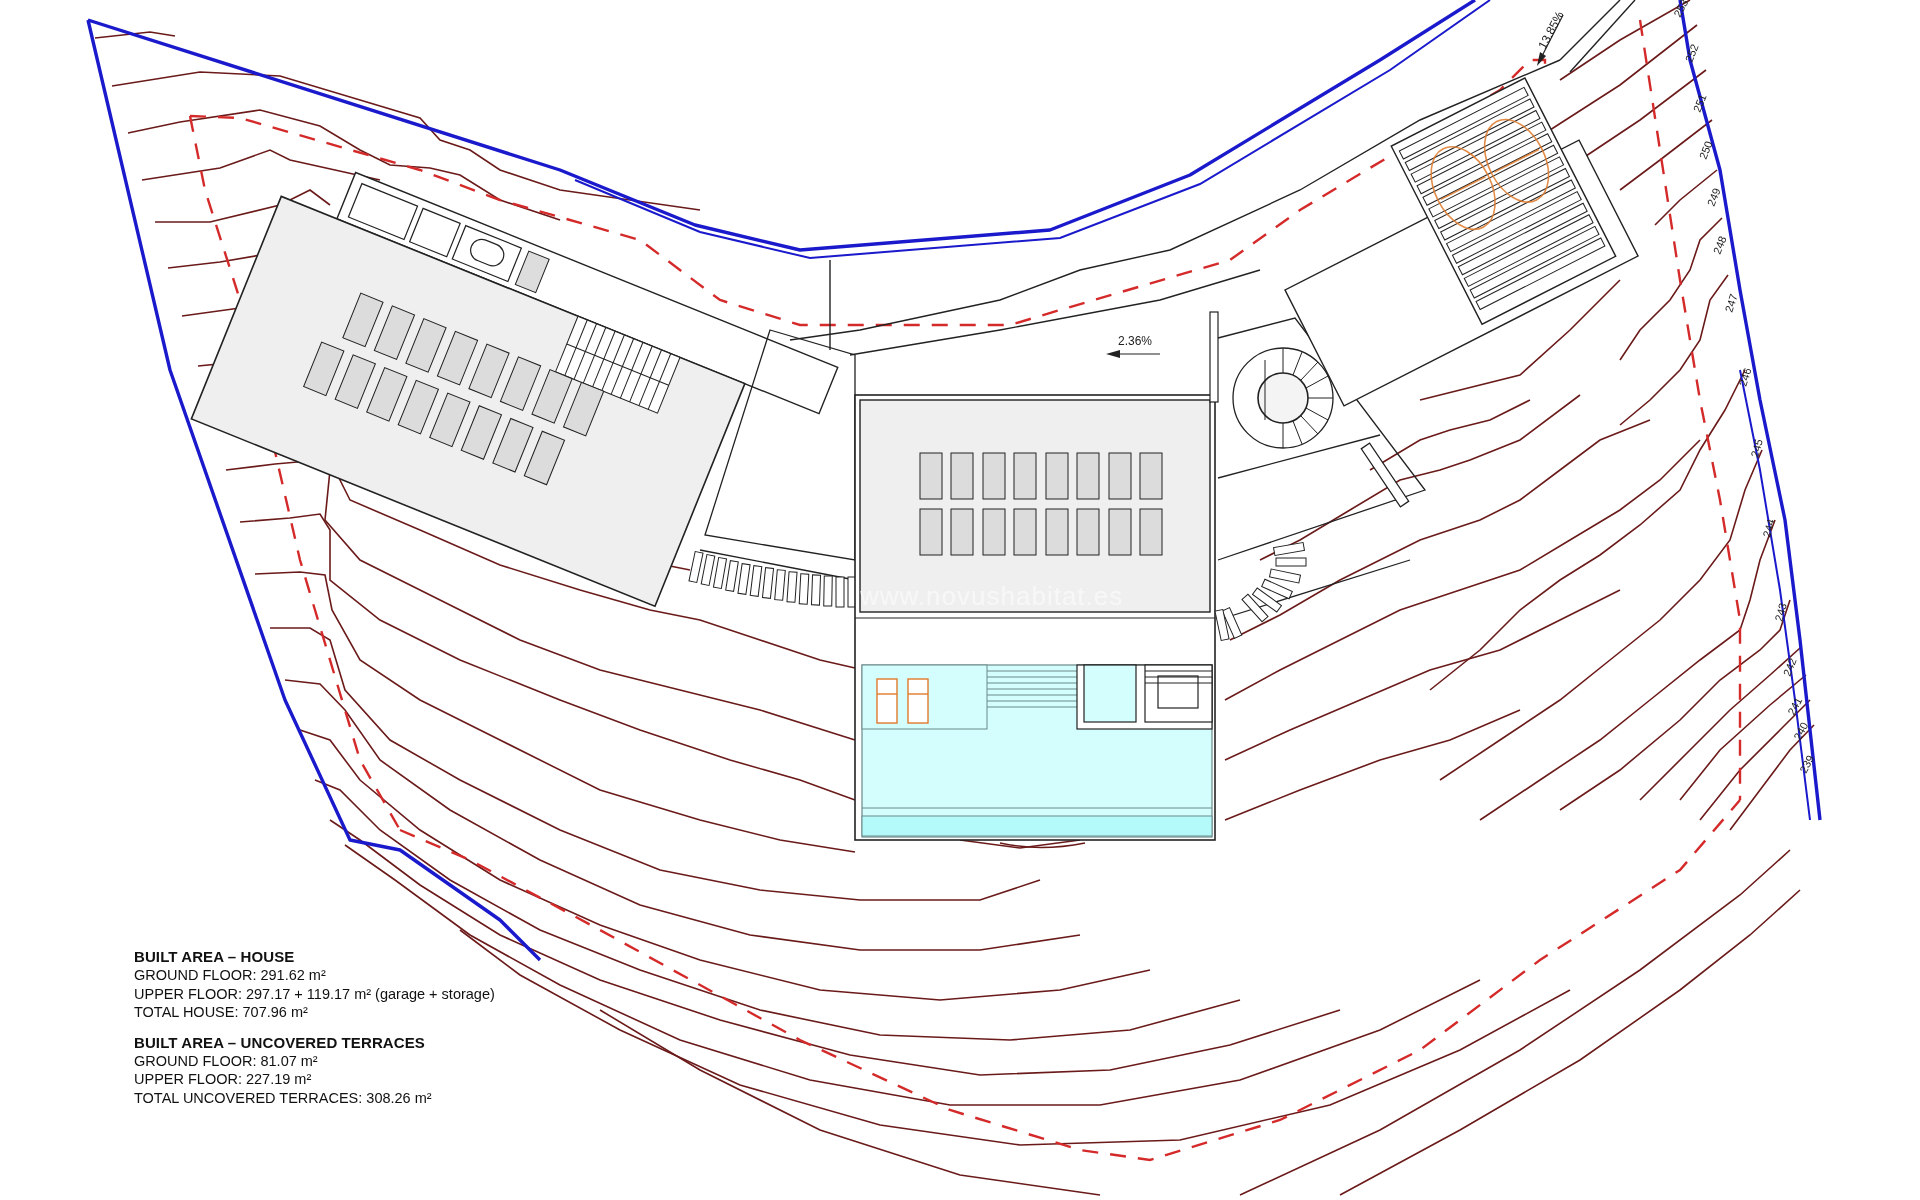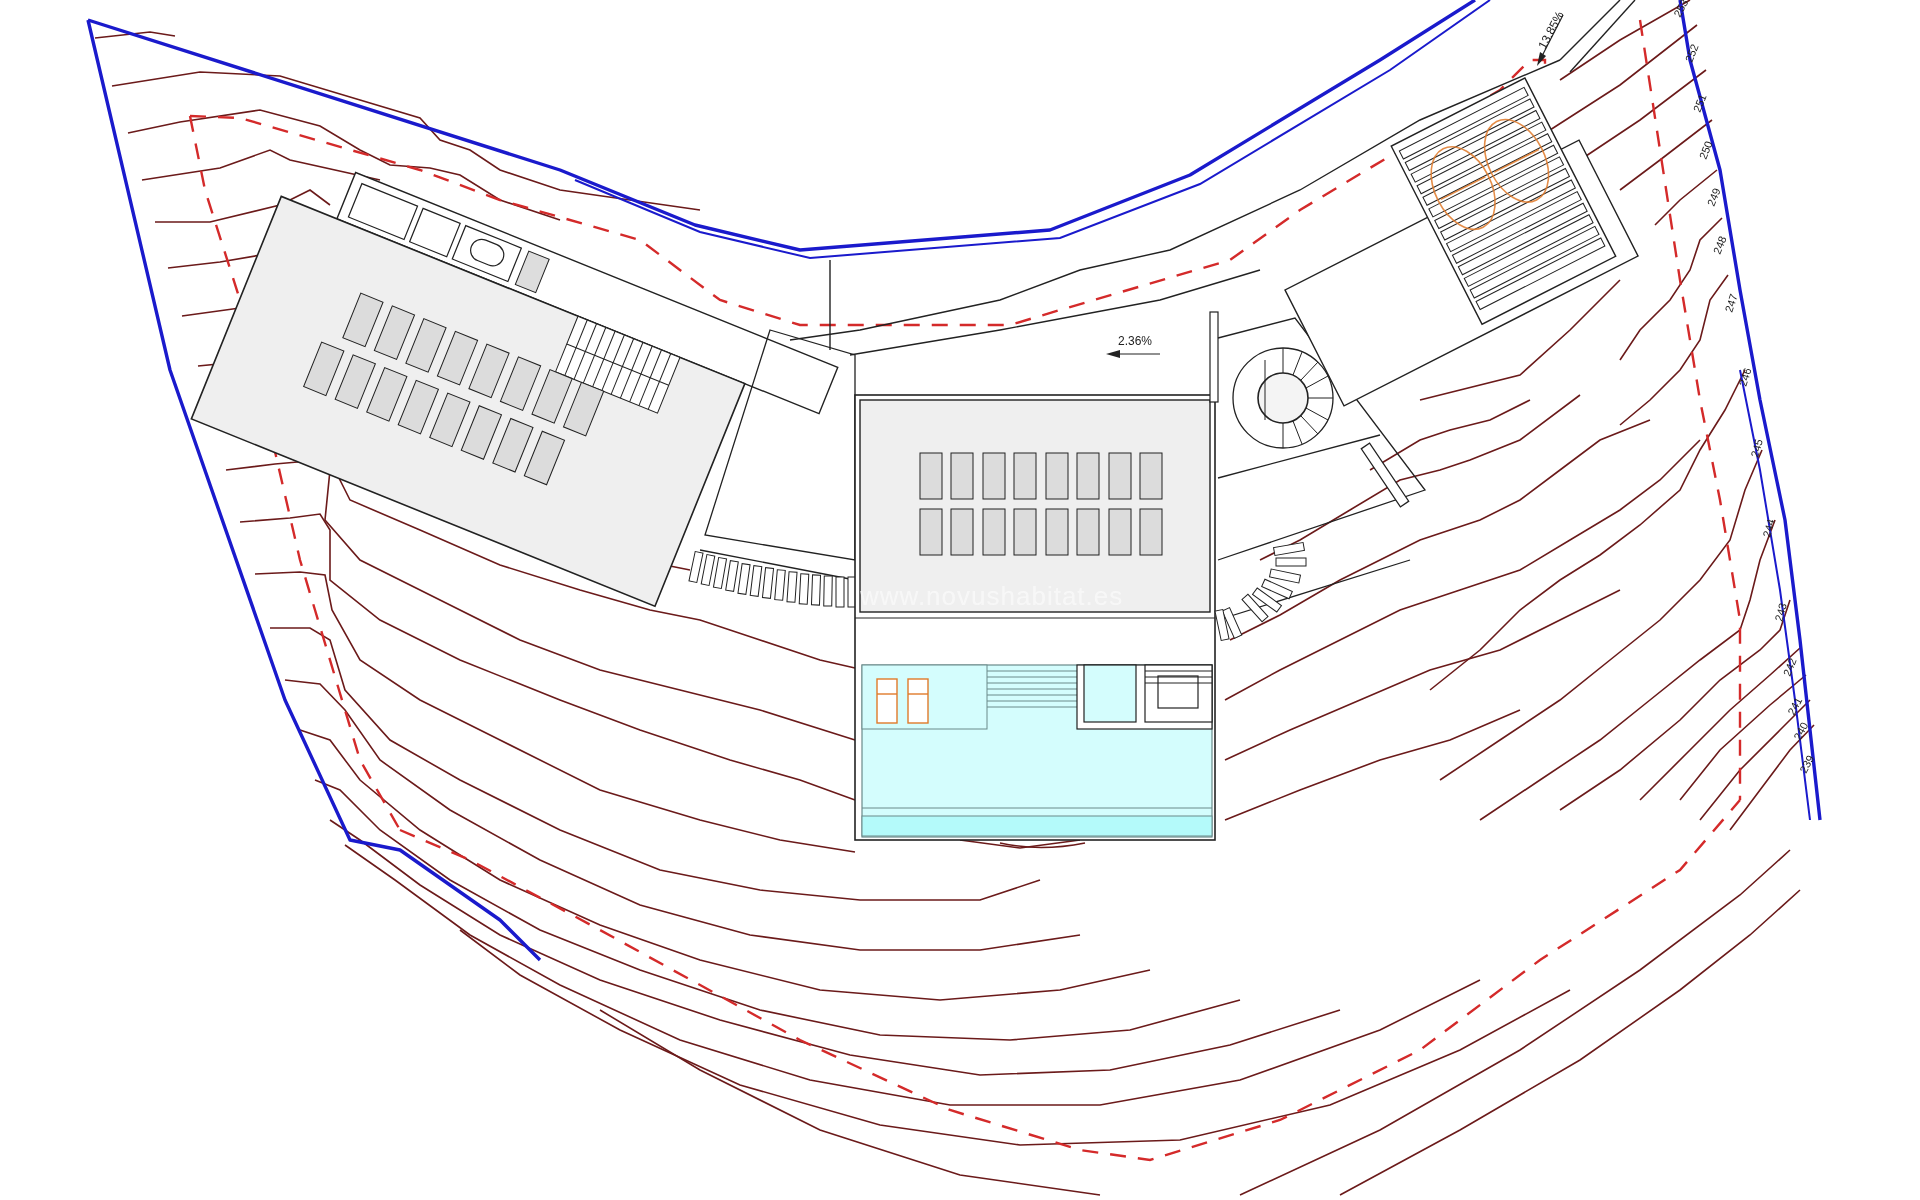--- a/index.html
+++ b/index.html
@@ -301,13 +301,25 @@
     <text class="contour-label" transform="translate(1770,538) rotate(-74)">244</text>
     <text class="contour-label" transform="translate(1782,622) rotate(-74)">243</text>
     <text class="contour-label" transform="translate(1790,677) rotate(-68)">242</text>
     <text class="contour-label" transform="translate(1794,716) rotate(-62)">241</text>
     <text class="contour-label" transform="translate(1800,741) rotate(-62)">240</text>
     <text class="contour-label" transform="translate(1806,774) rotate(-62)">239</text>
   </g>
 </svg>
 
 <div class="legend">
+  <div class="block">
+    <div class="heading">BUILT AREA – HOUSE</div>
+    <div class="line">GROUND FLOOR: 291.62 m²</div>
+    <div class="line">UPPER FLOOR: 297.17 + 119.17 m² (garage + storage)</div>
+    <div class="line">TOTAL HOUSE: 707.96 m²</div>
+  </div>
+  <div class="block">
+    <div class="heading">BUILT AREA – UNCOVERED TERRACES</div>
+    <div class="line">GROUND FLOOR: 81.07 m²</div>
+    <div class="line">UPPER FLOOR: 227.19 m²</div>
+    <div class="line">TOTAL UNCOVERED TERRACES: 308.26 m²</div>
+  </div>
 </div>
 
 </body></html>

